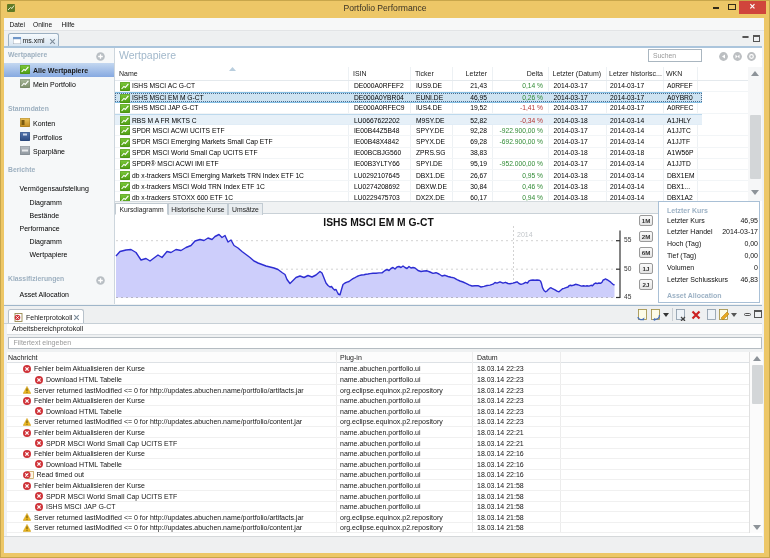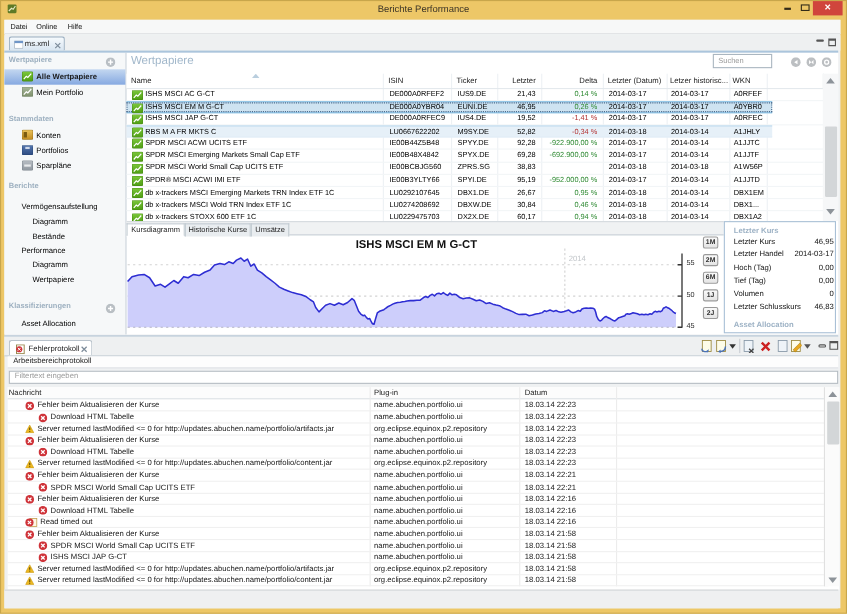--- a/index.html
+++ b/index.html
@@ -93,21 +93,21 @@
         <stop offset="0" stop-color="#5678b0"></stop>
         <stop offset="1" stop-color="#2c4a80"></stop>
       </linearGradient>
 <linearGradient id="gs" x1="0" y1="0" x2="0" y2="1">
         <stop offset="0" stop-color="#b8bec4"></stop>
         <stop offset="1" stop-color="#8e969e"></stop>
       </linearGradient>
 </defs>
   </svg>
 <div class="win"></div>
-<div class="title">Berichte Performance</div>
+<div class="title">Portfolio Performance</div>
 <div class="appic">
     <svg viewBox="0 0 8 8" style="width:8px;height:8px;display:block">
       <path d="M1 6 L3.5 3.5 L5 4.5 L7 1.5" stroke="#e8eccc" stroke-width="1" fill="none"></path>
     </svg>
   </div>
 <div class="mindash"></div>
 <div class="maxbox"></div>
 <div class="closebtn">✕</div>
 <div class="client">
   <div class="menubar">

